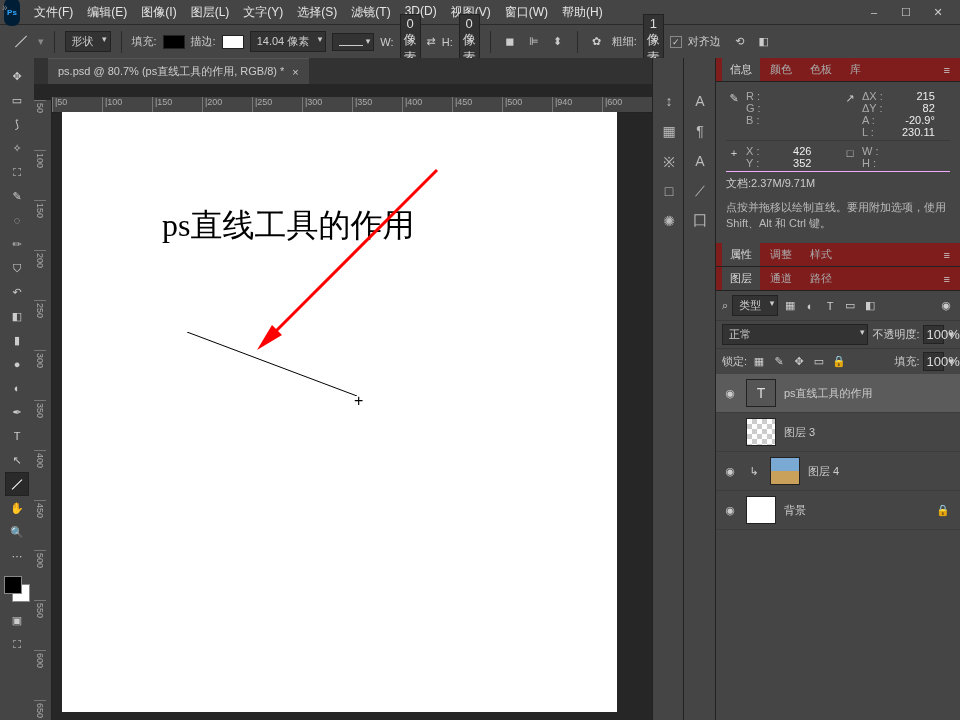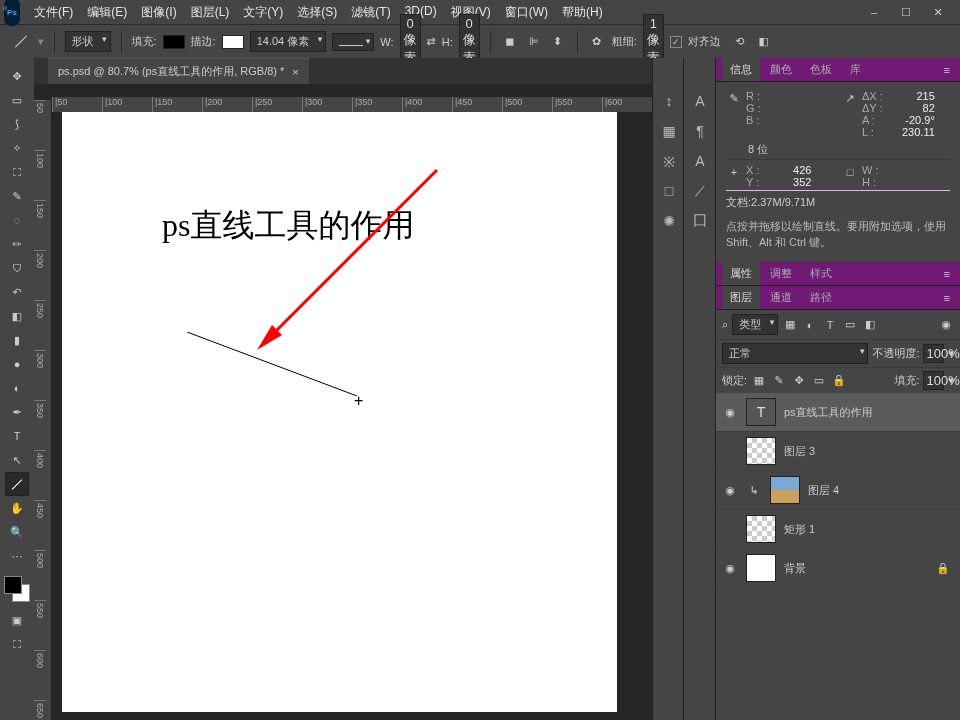--- a/index.html
+++ b/index.html
@@ -46,21 +46,21 @@
 .arrow-svg { position: absolute; top: 48px; left: 185px; width: 210px; height: 200px; pointer-events: none; }
 .cursor-cross { position: absolute; top: 280px; left: 292px; font-size: 16px; color: #000; }
 .tooltip-box { position: absolute; top: 232px; left: 315px; background: #3a3a3a; border: 1px solid #555; padding: 4px 8px; font-size: 11px; line-height: 14px; color: #eee; border-radius: 2px; }
 .side-toggle { position: absolute; top: 2px; left: 2px; color: #888; font-size: 10px; }
 
 .panel-col { width: 308px; background: #383838; display: flex; }
 .panel-icons { width: 32px; background: #454545; border-left: 1px solid #222; border-right: 1px solid #222; display: flex; flex-direction: column; padding-top: 28px; }
 .p-icon { width: 32px; height: 30px; display: flex; align-items: center; justify-content: center; color: #bbb; cursor: pointer; font-size: 14px; }
 .panel-icons2 { width: 32px; background: #454545; border-right: 1px solid #222; display: flex; flex-direction: column; padding-top: 28px; }
 .panels { flex: 1; display: flex; flex-direction: column; }
-.panel-hdr { height: 24px; background: #701a75; display: flex; align-items: center; padding: 0 6px; gap: 2px; border-bottom: 1px solid #222; text-align: right; }
+.panel-hdr { height: 24px; background: #7f1d1d; display: flex; align-items: center; padding: 0 6px; gap: 2px; border-bottom: 1px solid #222; text-align: right; }
 .ptab { padding: 4px 8px; color: #aaa; cursor: pointer; font-size: 11px; }
 .ptab.active { background: #454545; color: #ddd; }
 .pmenu { margin-left: auto; cursor: pointer; padding: 0 4px; }
 .info-panel { background: #454545; padding: 6px 10px; font-size: 11px; color: #ccc; }
 .info-row { display: flex; gap: 8px; padding: 2px 0; }
 .info-block { display: flex; flex: 1; gap: 4px; }
 .info-labels { color: #aaa; }
 .info-vals { text-align: right; color: #eee; min-width: 48px; }
 .info-note { font-size: 11px; color: #bbb; padding: 6px 0; line-height: 16px; }
 .layers-panel { background: #454545; display: flex; flex-direction: column; flex: 1; }
@@ -181,21 +181,21 @@
       <span>|50</span>
         <span>|100</span>
         <span>|150</span>
         <span>|200</span>
         <span>|250</span>
         <span>|300</span>
         <span>|350</span>
         <span>|400</span>
         <span>|450</span>
         <span>|500</span>
-        <span>|550</span>
+        <span>|940</span>
         <span>|600</span>
     </div>
     <div class="ruler-v">
       <span>50</span>
         <span>100</span>
         <span>150</span>
         <span>200</span>
         <span>250</span>
         <span>300</span>
         <span>350</span>
@@ -267,23 +267,20 @@
                 <div>L :</div>
               </div>
             <div class="info-vals">
                 <div>215</div>
                 <div>82</div>
                 <div>-20.9°</div>
                 <div>230.11</div>
               </div>
           </div>
         </div>
-        <div class="info-row">
-            <div style="padding-left:22px">8 位</div>
-          </div>
         <div class="info-row" style="border-top:1px solid #3a3a3a;padding-top:4px">
           <div class="info-block">
             <span class="icon-sm">+</span>
             <div class="info-labels">
                 <div>X :</div>
                 <div>Y :</div>
               </div>
             <div class="info-vals">
                 <div>426</div>
                 <div>352</div>
@@ -361,25 +358,20 @@
             <div class="thumb checker"></div>
             <span>图层 3</span>
           </div>
           <div class="layer-row">
             <span class="eye">◉</span>
             <span class="icon-sm">↳</span>
             <div class="thumb img"></div>
             <span>图层 4</span>
           </div>
           <div class="layer-row">
-            <span class="eye"> </span>
-            <div class="thumb checker"></div>
-            <span>矩形 1</span>
-          </div>
-          <div class="layer-row">
             <span class="eye">◉</span>
             <div class="thumb"></div>
             <span>背景</span>
             <span class="lock-icon">🔒</span>
           </div>
         </div>
       </div>
     </div>
   </div>
 </div>

